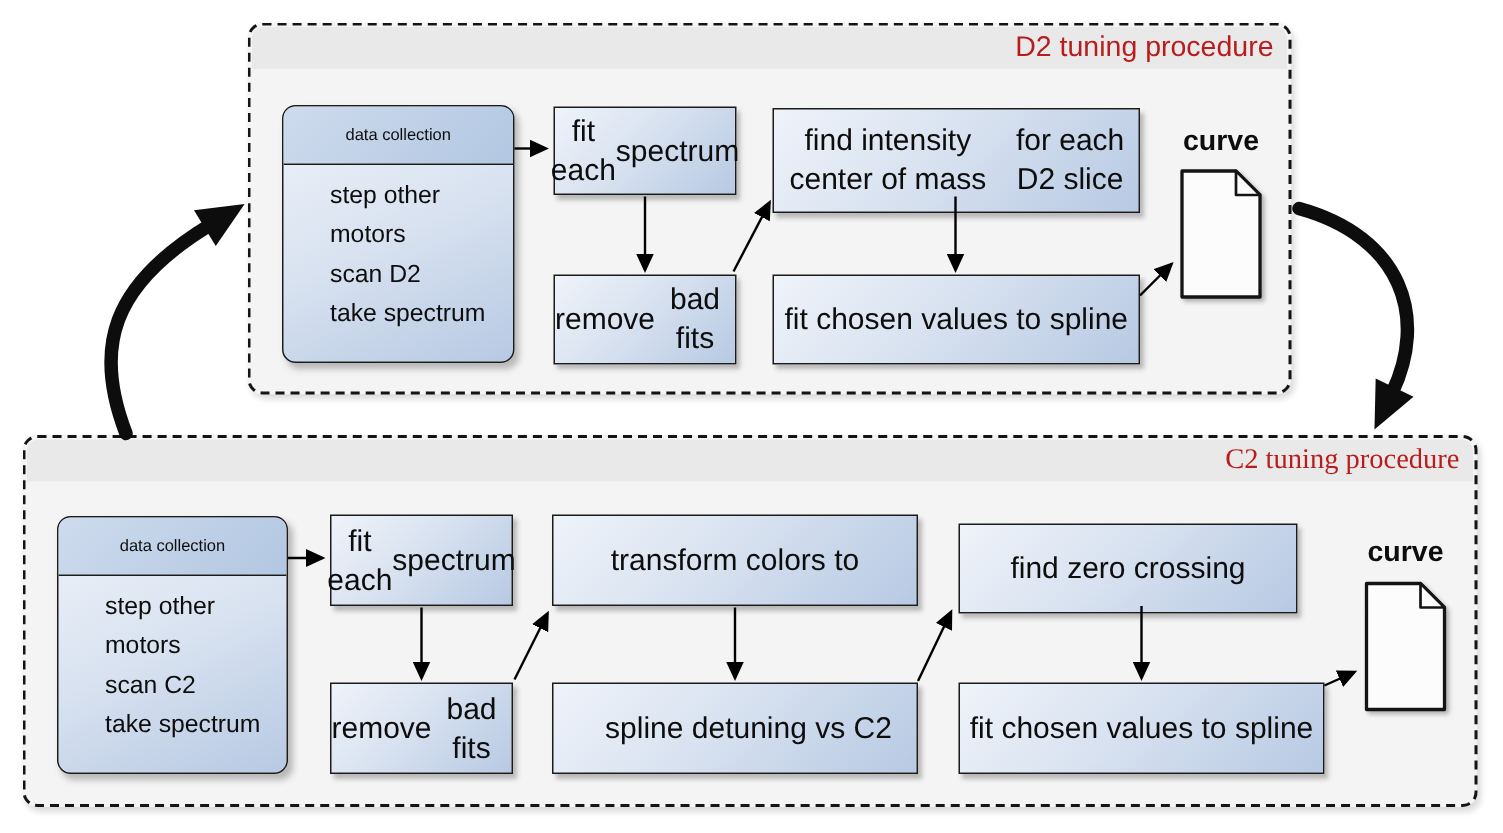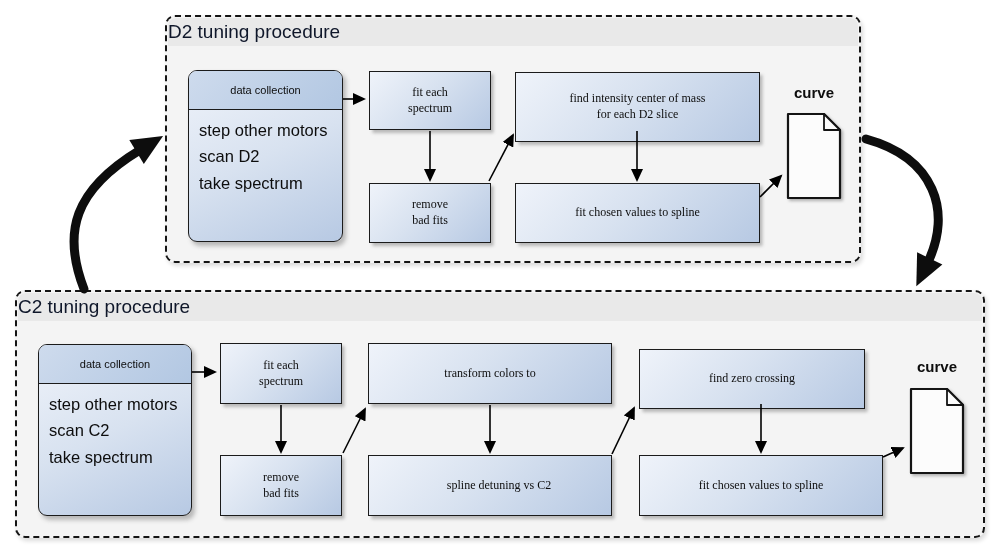--- a/index.html
+++ b/index.html
@@ -19,65 +19,65 @@
     color:#0d0d0d;
   }
   .group {
     position:absolute; border:2px dashed var(--line); border-radius:10px;
     background:var(--group-bg); z-index:1;
     box-shadow:2px 3px 4px rgba(0,0,0,0.14);
   }
   .group-titlebar {
     position:absolute; left:1px; right:1px; top:1px; height:28px;
     background:var(--band-bg); border-radius:8px 8px 0 0;
-    display:flex; align-items:center; justify-content:flex-start;
-    padding-right:9px; font-size:19px; color:#0f172a;
+    display:flex; align-items:center; justify-content:flex-end;
+    padding-right:9px; font-size:19px; color:#b91c1c;
   }
   .node {
     position:absolute; z-index:2;
     border:1.5px solid #1b1b1b;
     background:linear-gradient(135deg, var(--node-light) 0%, var(--node-mid) 45%, var(--node-dark) 100%);
     box-shadow:2.5px 3px 3px rgba(110,110,110,0.45);
-    display:flex; flex-direction:column; align-items:center; justify-content:center;
-    font-size:12px; line-height:1.3; text-align:center;font-family:Liberation Serif, serif;
+    display:flex; flex-direction:row; align-items:center; justify-content:center;
+    font-size:20px; line-height:1.3; text-align:center;
   }
   .uml-node {
     position:absolute; z-index:2;
     border:1.6px solid #1b1b1b; border-radius:9px;
     background:linear-gradient(155deg, var(--node-light) 0%, var(--node-mid) 50%, var(--node-dark) 100%);
     box-shadow:3px 3.5px 4px rgba(110,110,110,0.45);
     overflow:hidden;
   }
   .uml-header {
     height:39px; border-bottom:1.6px solid #1b1b1b;
     background:linear-gradient(135deg, var(--header-light) 0%, var(--header-dark) 100%);
     display:flex; align-items:center; justify-content:center; font-size:11px;
   }
   .uml-body {
-    padding:7px 0 0 10px; font-size:16.5px; line-height:1.6; text-align:left;
+    padding:7px 0 0 10px; font-size:16.5px; line-height:1.6; text-align:left;margin-left:21px;
   }
   .curve-label {
-    position:absolute; z-index:2; font-weight:bold; font-size:15px;
+    position:absolute; z-index:2; font-weight:bold; font-size:19px;
     text-align:center;
   }
   .doc-icon { position:absolute; z-index:2; filter:drop-shadow(2.5px 2.5px 1.5px rgba(120,120,120,0.55)); }
   .arrow-layer { position:absolute; left:0; top:0; z-index:3; pointer-events:none; }
 </style>
 </head>
 <body>
 
 <div class="canvas">
 
   <section class="group" style="left:165px; top:15px; width:696px; height:248px;">
     <div class="group-titlebar">
       <span>D2 tuning procedure</span>
     </div>
   </section>
 
-  <section class="group" style="left:15px; top:290px; width:970px; height:248px;">
+  <section class="group" style="left:15px; top:290px; width:970px; height:248px;font-family:Liberation Serif, serif;">
     <div class="group-titlebar">
       <span>C2 tuning procedure</span>
     </div>
   </section>
 
   <div class="uml-node" style="left:188px; top:70px; width:155px; height:172px;">
     <div class="uml-header">data collection</div>
     <div class="uml-body">
         <div>step other motors</div>
         <div>scan D2</div>

